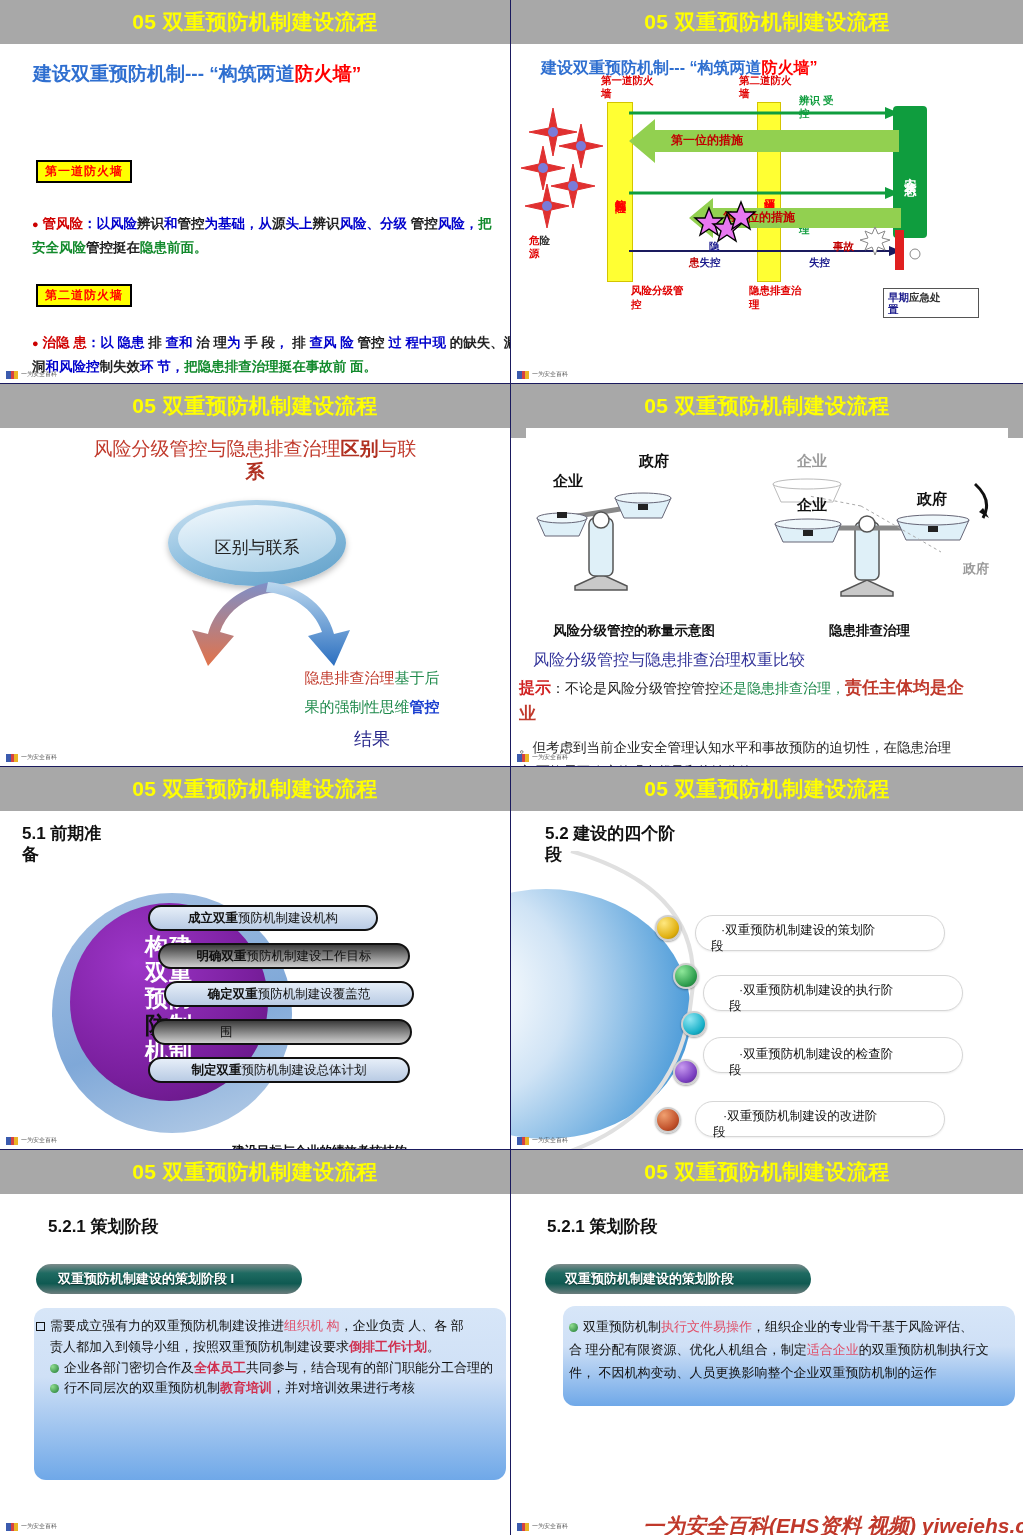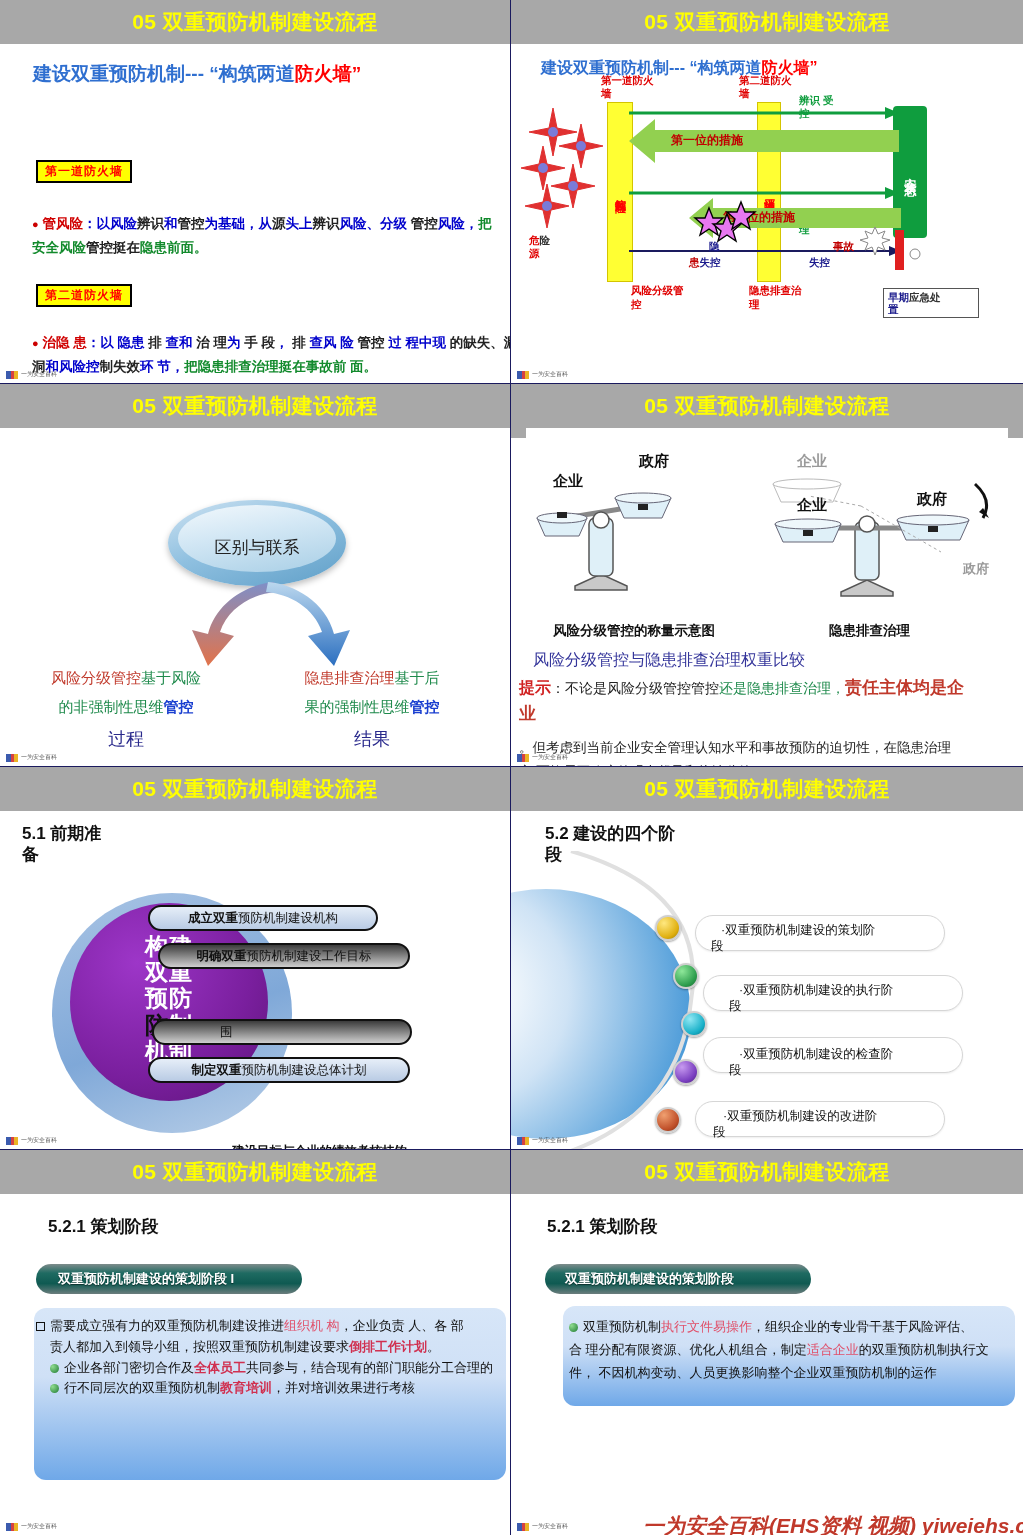--- a/index.html
+++ b/index.html
@@ -307,20 +307,24 @@
         <span class="wm-txt">一为安全百科</span>
       </div>
     </div>
   </div>
 
   <div class="slide">
     <div class="hdr">
       <span class="hdr-title">05 双重预防机制建设流程</span>
     </div>
     <div class="body">
+      <div class="s3-t">
+        <span>风险分级管控与隐患排查治理</span><span class="ov">区别</span><span>与联</span><br>
+        <span class="ov">系</span>
+      </div>
 
       <div class="s3-disk">
         <div class="d1"></div>
         <div class="d2"></div>
         <div class="dt">区别与联系</div>
       </div>
 
       <svg style="position:absolute; left:178px; top:150px;" width="110" height="92">
         <defs>
             <linearGradient id="gl" x1="0" y1="0" x2="0" y2="1">
@@ -333,25 +337,20 @@
       <svg style="position:absolute; left:258px; top:150px;" width="110" height="92">
         <defs>
             <linearGradient id="gr2" x1="0" y1="0" x2="0" y2="1">
           <stop offset="0%" stop-color="#bcd8ee"></stop>
               <stop offset="100%" stop-color="#2b6fc0"></stop>
             </linearGradient>
           </defs>
         <path d="M10 4 C36 6 68 24 76 56 L92 52 L76 88 L50 58 L64 54 C56 30 32 16 8 14 Z" fill="url(#gr2)"></path>
       </svg>
 
-      <div class="s3-colL">
-        <span class="cr">风险分级管控</span><span class="cg">基于风险</span><br>
-        <span class="cg">的非强制性思维</span><span class="cb" style="font-weight:bold">管控</span><br>
-        <span class="big">过程</span>
-      </div>
       <div class="s3-colR">
         <span class="cr">隐患排查治理</span><span class="cg">基于后</span><br>
         <span class="cg">果的强制性思维</span><span class="cb" style="font-weight:bold">管控</span><br>
         <span class="big">结果</span>
       </div>
 
       <div class="wm">
         <span class="wm-mark"></span>
         <span class="wm-txt">一为安全百科</span>
       </div>
@@ -451,20 +450,23 @@
           构<span style="color:#fff">建</span><br>双重<br>预防<br><span style="color:#111;font-weight:bold">防</span>制<br>机制
         </div>
       </div>
 
       <div class="pill lt" style="left:148px; top:94px; width:230px;">
         <span><b>成立双重</b><span>预防机制建设机构</span></span>
       </div>
       <div class="pill dk" style="left:158px; top:132px; width:252px;">
         <span><b>明确双重</b><span>预防机制建设工作目标</span></span>
       </div>
+      <div class="pill lt" style="left:164px; top:170px; width:250px;">
+        <span><b>确定双重</b><span>预防机制建设覆盖范</span></span>
+      </div>
       <div class="pill dk" style="left:152px; top:208px; width:260px; justify-content:flex-start; padding-left:66px;">
         <span><b></b><span>围</span></span>
       </div>
       <div class="pill lt" style="left:148px; top:246px; width:262px;">
         <span><b>制定双重</b><span>预防机制建设总体计划</span></span>
       </div>
 
       <div class="s5-note">建设目标与企业的绩效考核挂钩</div>
 
       <div class="wm">

